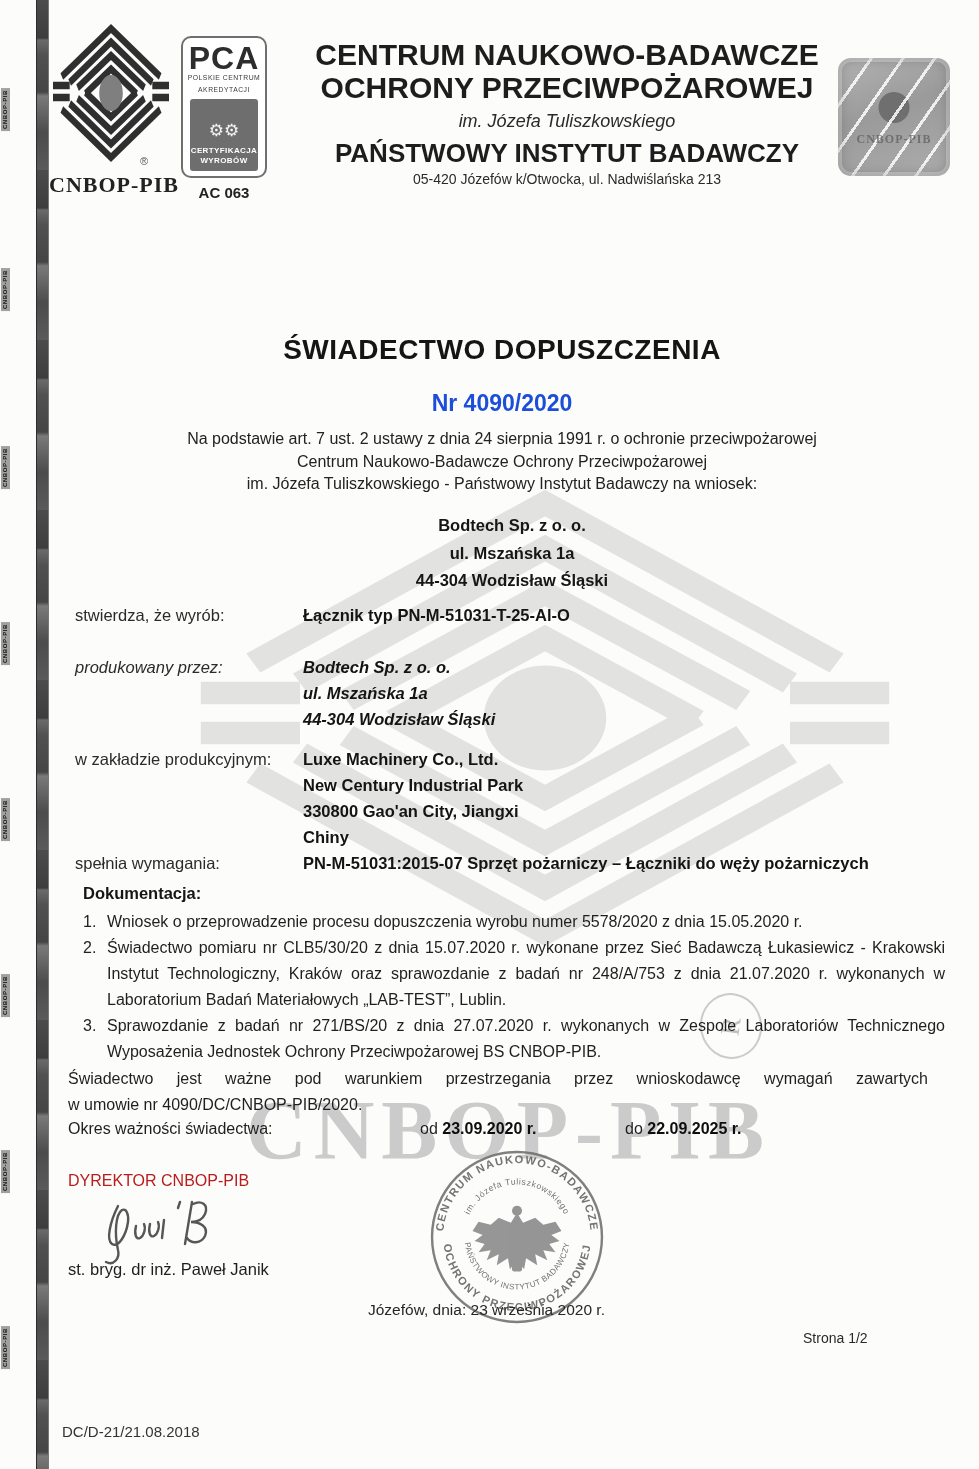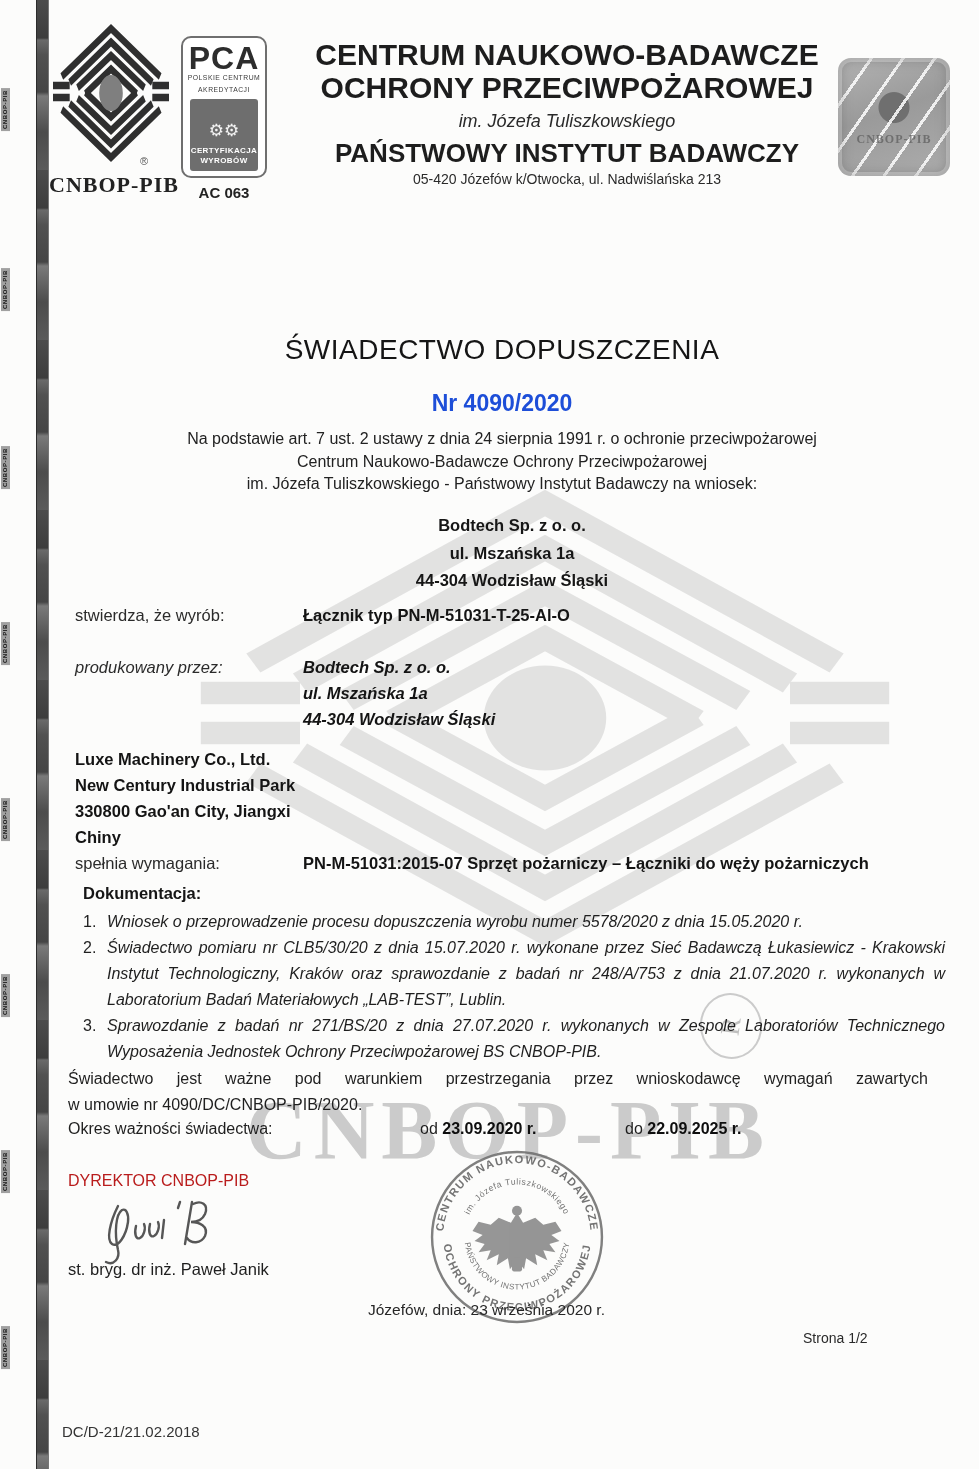--- a/index.html
+++ b/index.html
@@ -99,37 +99,37 @@
     position:absolute;left:700px;top:993px;width:58px;height:62px;border-radius:50%;
     border:2px solid rgba(145,145,145,.45);
     display:flex;align-items:center;justify-content:center;
     font-family:"Liberation Serif",serif;font-size:27px;color:rgba(140,140,140,.55);
     transform:rotate(-12deg);
   }
   .faint-r-stamp span{display:block;transform:rotate(-70deg);}
 
   
   .center-col{position:absolute;left:62px;width:880px;text-align:center;}
-  .title-main{top:334px;font-size:28px;font-weight:normal;letter-spacing:.5px;color:#151515;}
+  .title-main{top:334px;font-size:28px;font-weight:bold;letter-spacing:.5px;color:#151515;}
   .title-num{top:390px;font-size:23px;font-weight:bold;color:#1d4ed8;}
   .intro{top:428px;font-size:16px;line-height:22.5px;color:#222;}
   .applicant{top:512px;left:72px;font-size:16.5px;font-weight:bold;line-height:27.5px;color:#161616;}
 
   .fields{position:absolute;left:75px;top:602px;width:845px;}
   .field-row{display:flex;margin-bottom:26px;}
   .field-row:nth-child(2){margin-bottom:14px;font-style:italic;}
   .field-row:nth-child(3){margin-bottom:0px;}
   .field-label{width:228px;font-size:16.5px;line-height:26px;color:#2b2b2b;flex:none;}
   .field-value{flex:1;font-size:16.5px;font-weight:bold;line-height:26px;color:#141414;}
 
   .docs{position:absolute;left:68px;top:884px;width:862px;margin-left:15px;}
   .docs-heading{font-size:16.5px;font-weight:bold;margin-bottom:6px;color:#161616;}
   .doc-item{display:flex;font-size:16px;line-height:26px;color:#1f1f1f;}
   .doc-num{width:24px;flex:none;}
-  .doc-text{flex:1;text-align:justify;font-style:italic;}
+  .doc-text{flex:1;text-align:justify;}
 
   .validity{position:absolute;left:68px;top:1066px;width:860px;font-size:16px;line-height:26px;color:#1f1f1f;}
   .validity-l1{text-align:justify;text-align-last:justify;}
   .period-row{position:absolute;left:68px;top:1120px;width:860px;font-size:16px;color:#1f1f1f;}
   .period-label{position:absolute;left:0;top:0;}
   .period-from{position:absolute;left:352px;top:0;}
   .period-to{position:absolute;left:557px;top:0;}
   .period-row b{color:#0e0e0e;}
 
   .director{position:absolute;left:68px;top:1172px;font-size:16px;color:#b91c1c;}
@@ -242,20 +242,21 @@
       <div class="field-label">stwierdza, że wyrób:</div>
       <div class="field-value pre">Łącznik typ PN-M-51031-T-25-Al-O</div>
     </div>
       <div class="field-row">
       <div class="field-label">produkowany przez:</div>
       <div class="field-value pre">Bodtech Sp. z o. o.
 ul. Mszańska 1a
 44-304 Wodzisław Śląski</div>
     </div>
       <div class="field-row">
+      <div class="field-label">w zakładzie produkcyjnym:</div>
       <div class="field-value pre">Luxe Machinery Co., Ltd.
 New Century Industrial Park
 330800 Gao'an City, Jiangxi
 Chiny</div>
     </div>
       <div class="field-row">
       <div class="field-label">spełnia wymagania:</div>
       <div class="field-value pre">PN-M-51031:2015-07 Sprzęt pożarniczy – Łączniki do węży pożarniczych</div>
     </div>
     </div>
@@ -326,15 +327,15 @@
     </g>
     <g fill="#6b6b6b" opacity=".8">
       <circle cx="88" cy="62" r="5"></circle>
       <polygon points="88,64 82,74 70,69 62,76 50,73 44,82 54,86 46,92 56,95 50,103 62,101 58,111 70,105 68,116 79,109 81,120 88,111 95,120 97,109 108,116 106,105 118,111 114,101 126,103 120,95 130,92 122,86 132,82 126,73 114,76 106,69 94,74"></polygon>
       <rect x="83" y="108" width="10" height="14" rx="2"></rect>
     </g>
   </svg>
 
   <div class="place-date">Józefów, dnia:  23 września 2020 r.</div>
   <div class="page-note">Strona 1/2</div>
-  <div class="doc-code">DC/D-21/21.02.2018</div>
+  <div class="doc-code">DC/D-21/21.08.2018</div>
 
 </div>
 
 </body></html>

